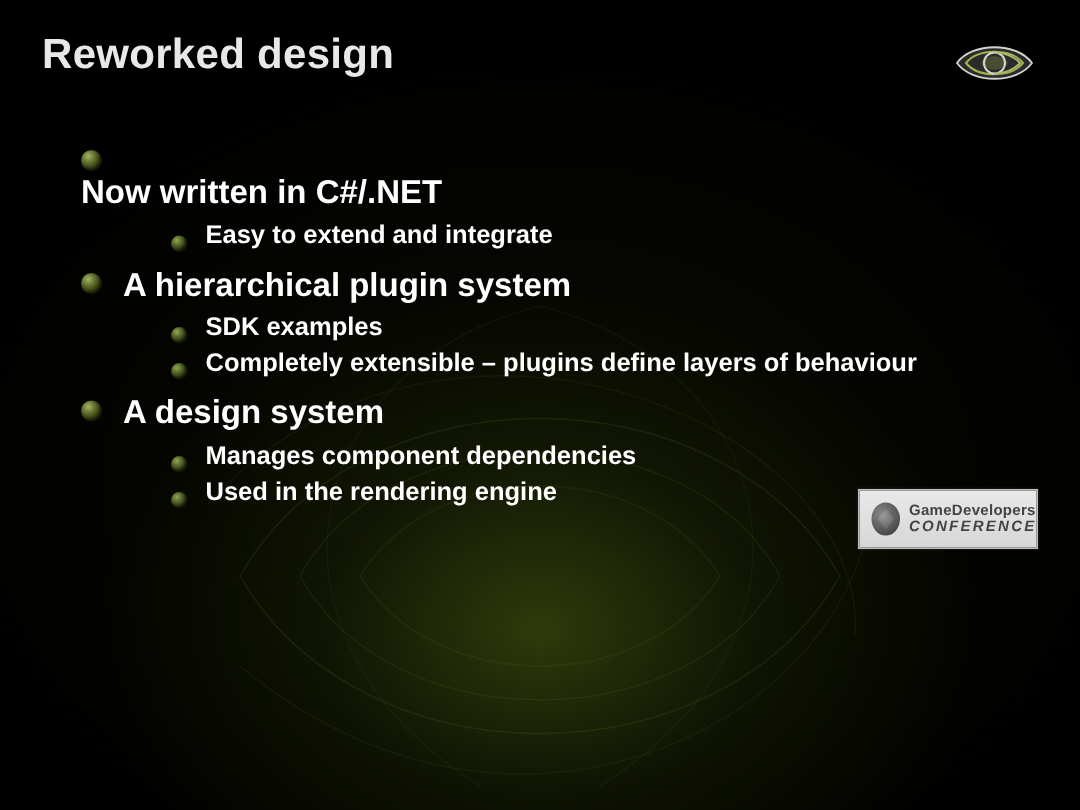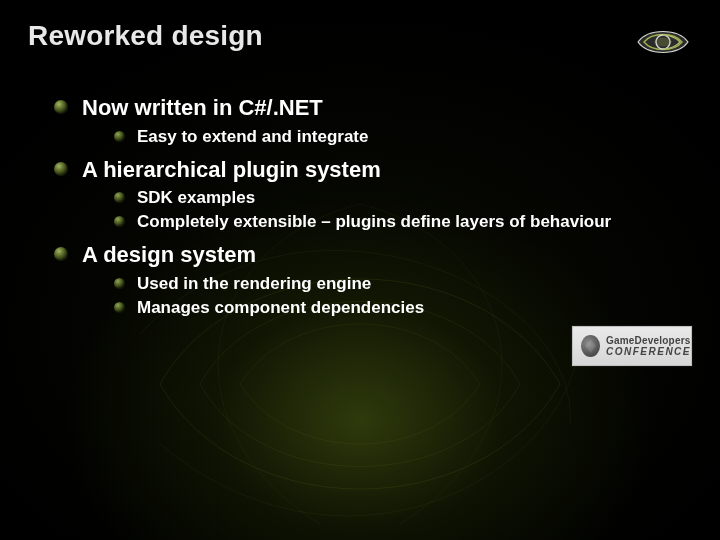--- a/index.html
+++ b/index.html
@@ -48,39 +48,39 @@
   }
   .content {
     margin-top: 34px;
     margin-left: 26px;
   }
   .l1 {
     display: flex;
     align-items: flex-start;
     margin-top: 8px;
   }
-  .l1:first-child { margin-top: 12px; }
+  .l1:first-child { margin-top: 12px; flex-direction: column; }
   .l1 .bullet {
     flex: 0 0 auto;
     margin-top: 6px;
     margin-right: 14px;
   }
   .l1-text {
     font-size: 22px;
     font-weight: bold;
     color: #fff;
     line-height: 1.25;
   }
   .l2-group {
     margin-left: 60px;
     margin-top: 4px;
   }
   .l2 {
     display: flex;
-    align-items: flex-start;
+    align-items: flex-end;
     margin-top: 2px;
   }
   .l2 .bullet {
     flex: 0 0 auto;
     margin-top: 5px;
     margin-right: 12px;
   }
   .l2-text {
     font-size: 17px;
     font-weight: bold;
@@ -187,25 +187,25 @@
       </div>
     </div>
 
     <div class="l1">
       <div class="bullet bullet-sphere"></div>
       <div class="l1-text">A design system</div>
     </div>
     <div class="l2-group">
       <div class="l2">
         <div class="bullet bullet-sphere small"></div>
+        <div class="l2-text">Manages component dependencies</div>
+      </div>
+      <div class="l2">
+        <div class="bullet bullet-sphere small"></div>
         <div class="l2-text">Used in the rendering engine</div>
-      </div>
-      <div class="l2">
-        <div class="bullet bullet-sphere small"></div>
-        <div class="l2-text">Manages component dependencies</div>
       </div>
     </div>
 
   </div>
 
   <div class="gdc-logo">
     <div class="gdc-mark"></div>
     <div class="gdc-text">
       <span class="line1">GameDevelopers</span>
       <span class="line2">CONFERENCE</span>

